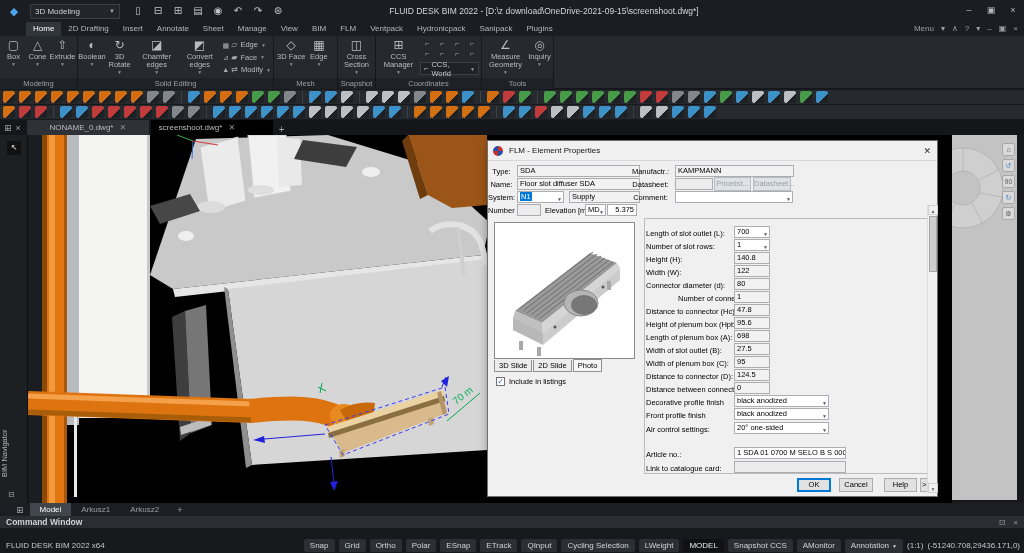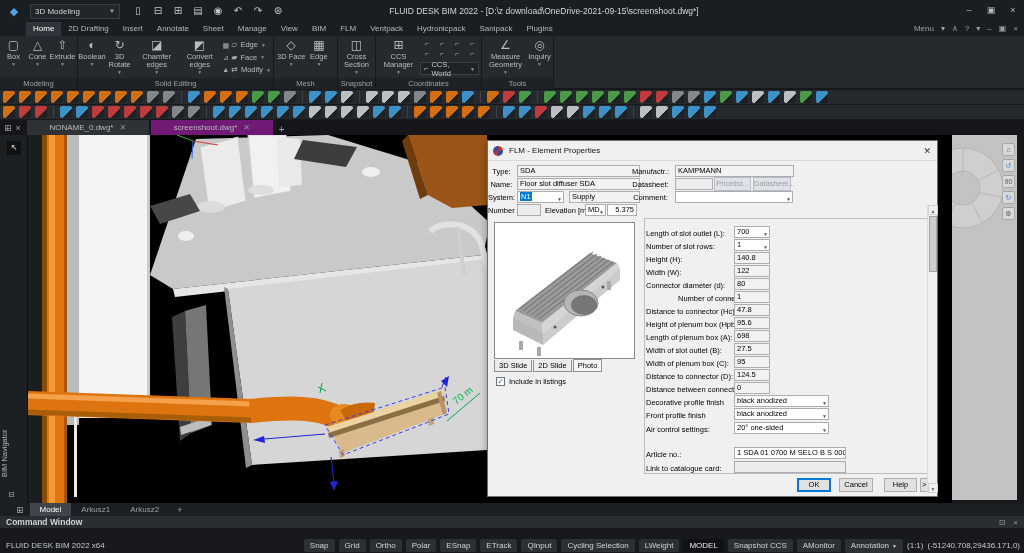--- a/index.html
+++ b/index.html
@@ -45,21 +45,21 @@
   .tbrow{position:absolute;left:0;width:1024px;height:15px;background:#26292e;border-bottom:1px solid #17191c;display:flex;align-items:center;padding-left:3px;gap:4px;}
   #tbrow1{top:90px;} #tbrow2{top:105px;}
   .tico{width:12px;height:12px;border-radius:2px;opacity:.92;}
   .tsep{width:1px;height:12px;background:#3d4248;margin:0 2px;}
   
   .doctabs{position:absolute;left:0;top:120px;width:1024px;height:15px;background:#141619;display:flex;align-items:flex-end;}
   .dticons{display:flex;gap:4px;margin:0 6px 2px 4px;color:#9aa0a5;font-size:9px;}
   .dtab{height:15px;display:flex;align-items:center;gap:6px;padding:0 8px;font-size:8px;color:#b8bcc0;}
   .dtab .x{color:#8a8f94;font-size:8px;}
   .dtab.t1{background:#2e3237;width:122px;justify-content:center;}
-  .dtab.t2{background:#701a75;width:122px;justify-content:center;}
+  .dtab.t2{background:#000000;width:122px;}
   .dtplus{color:#9aa0a5;font-size:10px;margin-left:6px;}
   
   .workarea{position:absolute;left:0;top:135px;width:1024px;height:368px;background:#17191c;}
   .leftdock{position:absolute;left:0;top:0;width:28px;height:368px;background:#1d2023;border-right:1px solid #0d0e10;}
   .leftdock .tool{position:absolute;left:7px;top:6px;width:14px;height:14px;background:#111;color:#e8e8e8;font-size:8px;text-align:center;line-height:14px;}
   .leftdock .vlabel{position:absolute;left:9px;bottom:26px;transform:rotate(-90deg);transform-origin:left bottom;white-space:nowrap;font-size:7.5px;color:#b0b4b8;}
   .leftdock .bicon{position:absolute;left:8px;bottom:4px;color:#9aa0a5;font-size:8px;}
   svg.vp{position:absolute;left:28px;top:0;}
   
   .navpanel{position:absolute;left:952px;top:0;width:65px;height:365px;background:#c3c3c3;overflow:hidden;}

